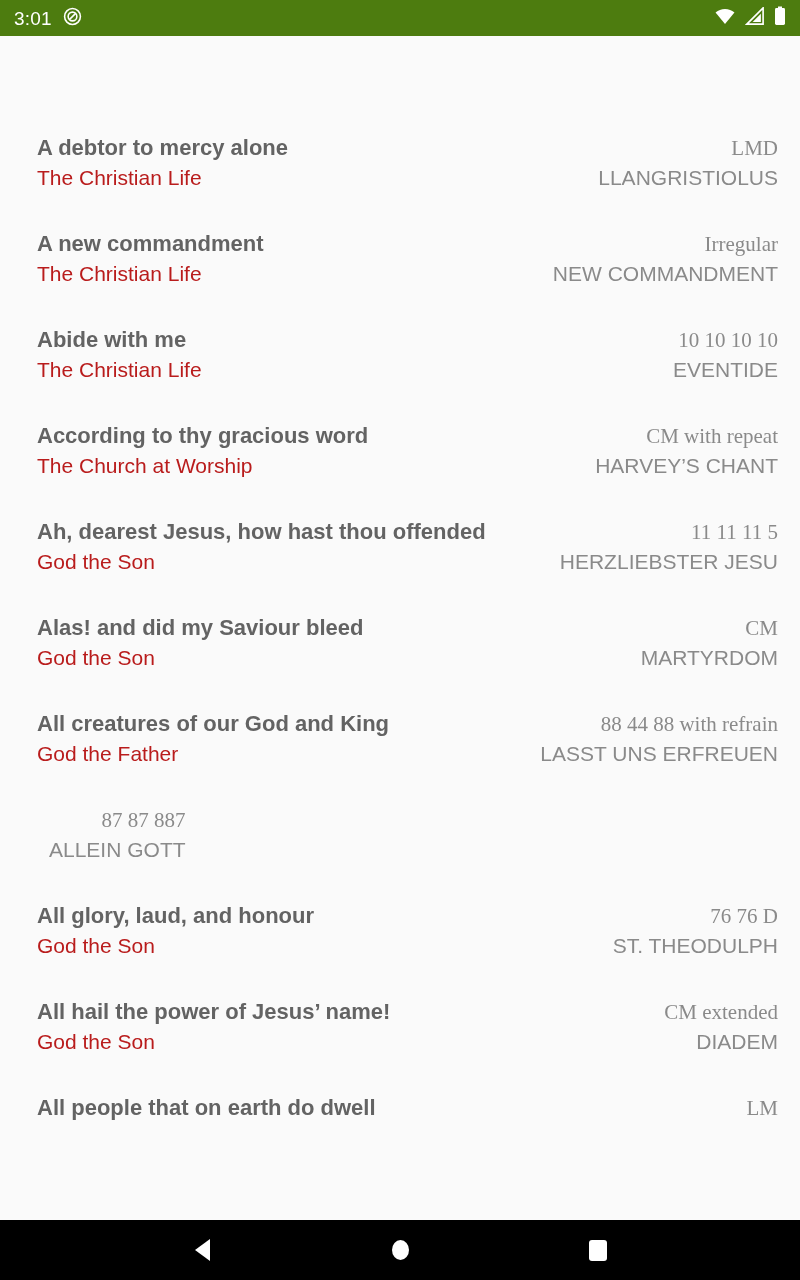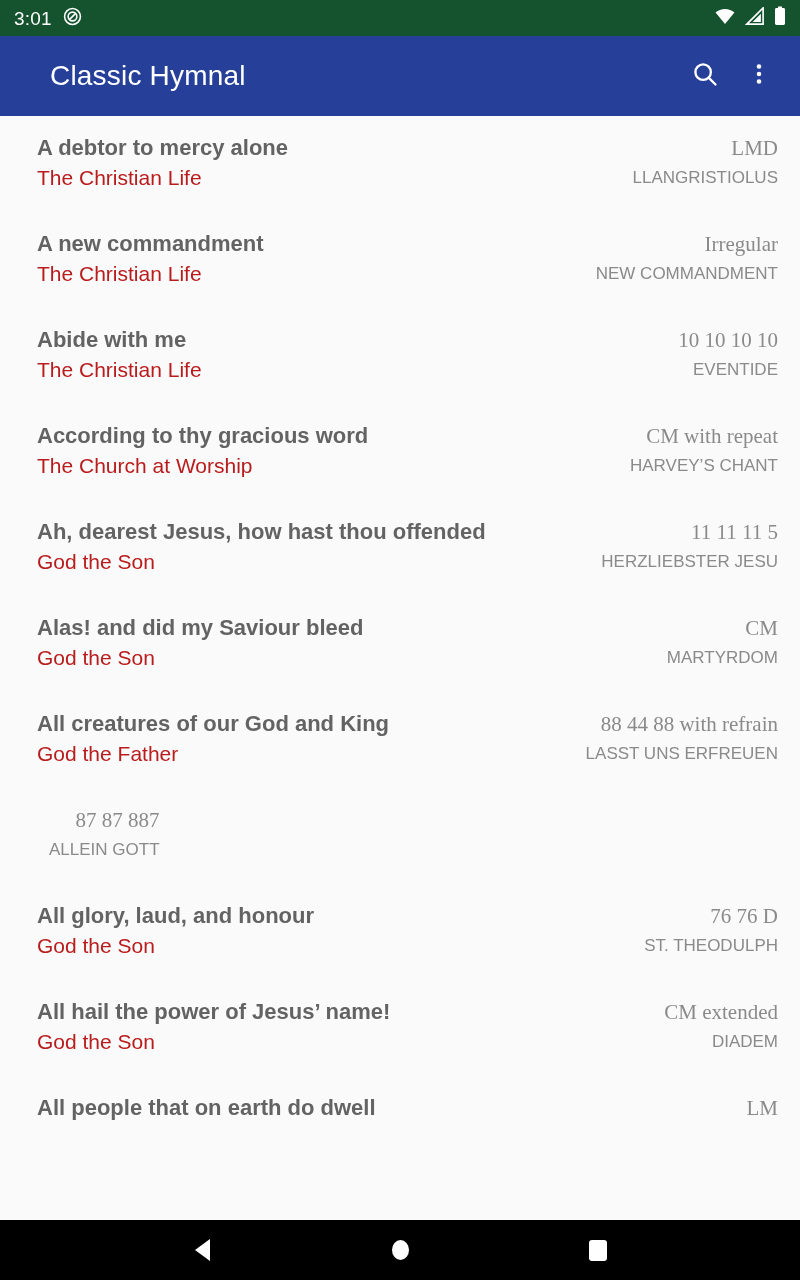--- a/index.html
+++ b/index.html
@@ -18,21 +18,21 @@
     overflow: hidden;
     background: #fafafa;
   }
 
   
   #status-bar {
     position: absolute;
     top: 0; left: 0;
     width: 800px;
     height: 36px;
-    background: #14532d;
+    background: #4d7c0f;
     display: flex;
     align-items: center;
     justify-content: space-between;
     padding: 0 14px;
     box-sizing: border-box;
   }
   .sb-left {
     display: flex;
     align-items: center;
     gap: 11px;
@@ -117,21 +117,21 @@
   }
   .hymn-meter {
     font-size: 21px;
     font-weight: normal;
     color: #8a8a8a;
     line-height: 30px;
     white-space: nowrap;
     font-family: Liberation Serif, serif;
   }
   .hymn-tune {
-    font-size: 17px;
+    font-size: 21px;
     font-weight: normal;
     color: #8a8a8a;
     line-height: 29px;
     white-space: nowrap;
   }
 
   
   #nav-bar {
     position: absolute;
     bottom: 0; left: 0;
@@ -198,40 +198,20 @@
       </span>
       <span class="sb-icon">
         <svg width="12" height="20" viewBox="0 0 12 20">
           <rect x="4" y="0.5" width="4" height="2" fill="#ffffff"></rect>
           <rect x="1" y="2" width="10" height="17" rx="1.4" fill="#ffffff"></rect>
         </svg>
       </span>
     </div>
   </div>
 
-  <div id="app-bar">
-    <span id="app-title">Classic Hymnal</span>
-    <div class="appbar-btn">
-      <span>
-        <svg width="28" height="28" viewBox="0 0 24 24">
-          <circle cx="10.4" cy="10.4" r="6.6" fill="none" stroke="#ffffff" stroke-width="2"></circle>
-          <line x1="15.3" y1="15.3" x2="21" y2="21" stroke="#ffffff" stroke-width="2" stroke-linecap="round"></line>
-        </svg>
-      </span>
-    </div>
-    <div class="appbar-btn">
-      <span>
-        <svg width="26" height="26" viewBox="0 0 24 24">
-          <circle cx="12" cy="5" r="2.1" fill="#ffffff"></circle>
-          <circle cx="12" cy="12" r="2.1" fill="#ffffff"></circle>
-          <circle cx="12" cy="19" r="2.1" fill="#ffffff"></circle>
-        </svg>
-      </span>
-    </div>
-  </div>
 
   <div id="hymn-list">
       <div class="hymn-row">
         <div class="row-left">
           <div class="hymn-title">A debtor to mercy alone</div>
           <div class="hymn-section">The Christian Life</div>
         </div>
         <div class="row-right">
           <div class="hymn-meter">LMD</div>
           <div class="hymn-tune">LLANGRISTIOLUS</div>

